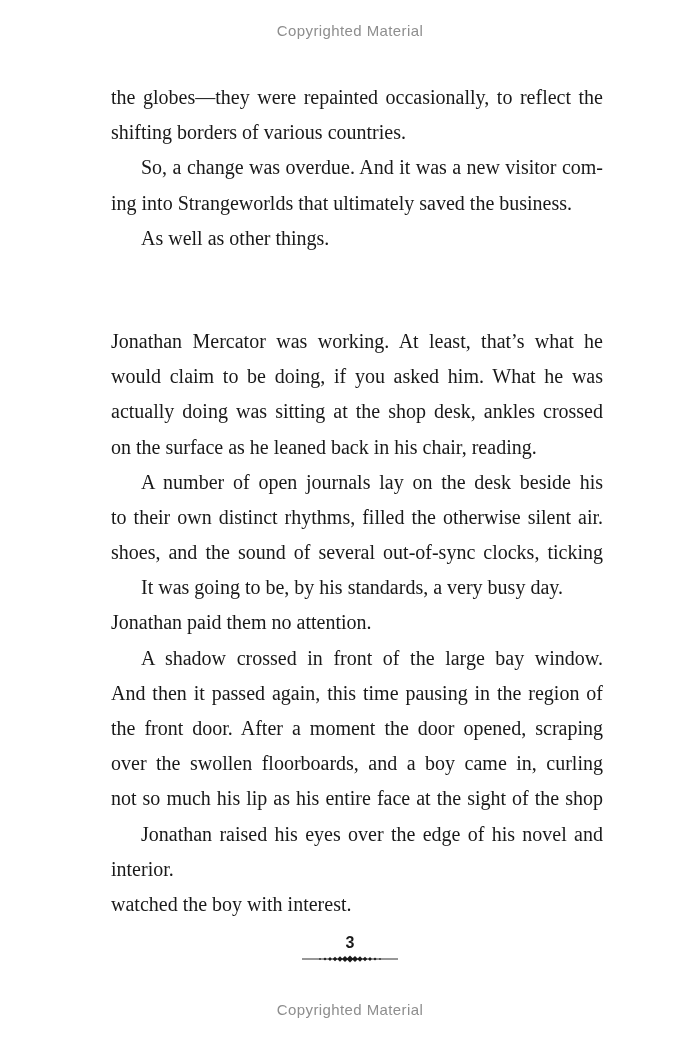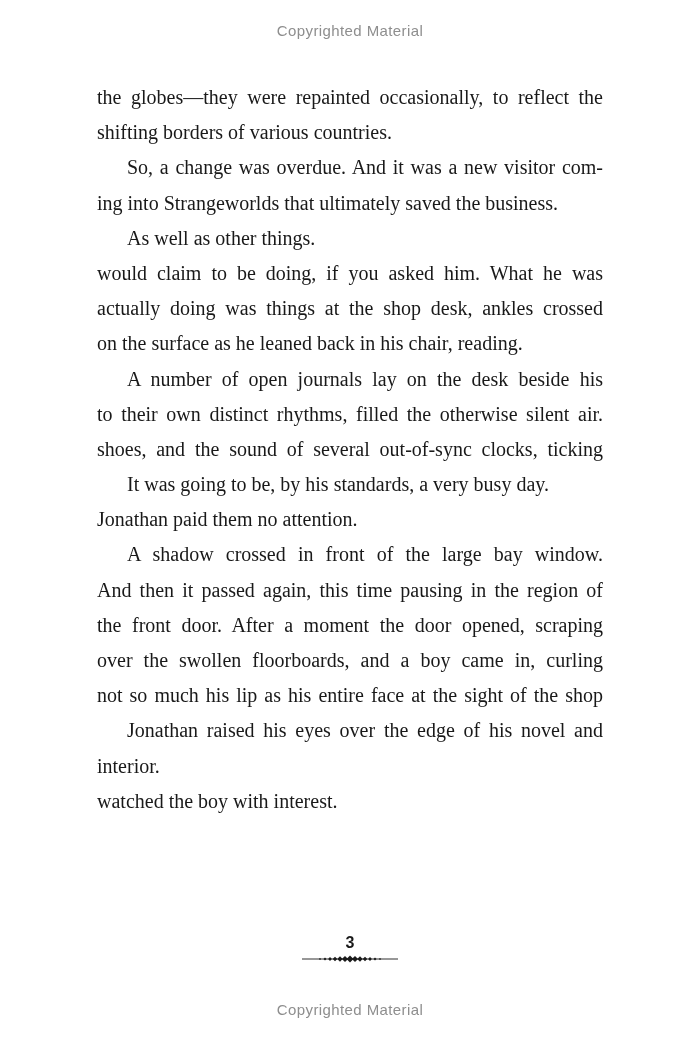--- a/index.html
+++ b/index.html
@@ -28,20 +28,21 @@
     left: 97px;
     top: 80px;
     width: 506px;
     font-family: "Liberation Serif", serif;
     font-size: 20px;
     color: #191919;
   }
   .line {
     height: 35.2px;
     line-height: 35.2px;
+    margin-left: 14px;
   }
   .line.justify {
     text-align: justify;
     text-align-last: justify;
   }
   .line.indent { text-indent: 30px; }
   .line.gap-before { margin-top: 68px; }
   .folio {
     position: absolute;
     left: 0;
@@ -69,22 +70,23 @@
 <div class="page">
 
   <div class="watermark top">Copyrighted Material</div>
 
   <div class="body-text">
       <div class="line justify">the globes—they were repainted occasionally, to reflect the</div>
       <div class="line">shifting borders of various countries.</div>
       <div class="line justify indent">So, a change was overdue. And it was a new visitor com-</div>
       <div class="line">ing into Strangeworlds that ultimately saved the business.</div>
       <div class="line indent">As well as other things.</div>
+      <div class="line justify gap-before">Jonathan Mercator was working. At least, that’s what he</div>
       <div class="line justify">would claim to be doing, if you asked him. What he was</div>
-      <div class="line justify">actually doing was things at the shop desk, ankles crossed</div>
+      <div class="line justify">actually doing was sitting at the shop desk, ankles crossed</div>
       <div class="line">on the surface as he leaned back in his chair, reading.</div>
       <div class="line justify indent">A number of open journals lay on the desk beside his</div>
       <div class="line justify">to their own distinct rhythms, filled the otherwise silent air.</div>
       <div class="line justify">shoes, and the sound of several out-of-sync clocks, ticking</div>
       <div class="line indent">It was going to be, by his standards, a very busy day.</div>
       <div class="line">Jonathan paid them no attention.</div>
       <div class="line justify indent">A shadow crossed in front of the large bay window.</div>
       <div class="line justify">And then it passed again, this time pausing in the region of</div>
       <div class="line justify">the front door. After a moment the door opened, scraping</div>
       <div class="line justify">over the swollen floorboards, and a boy came in, curling</div>

